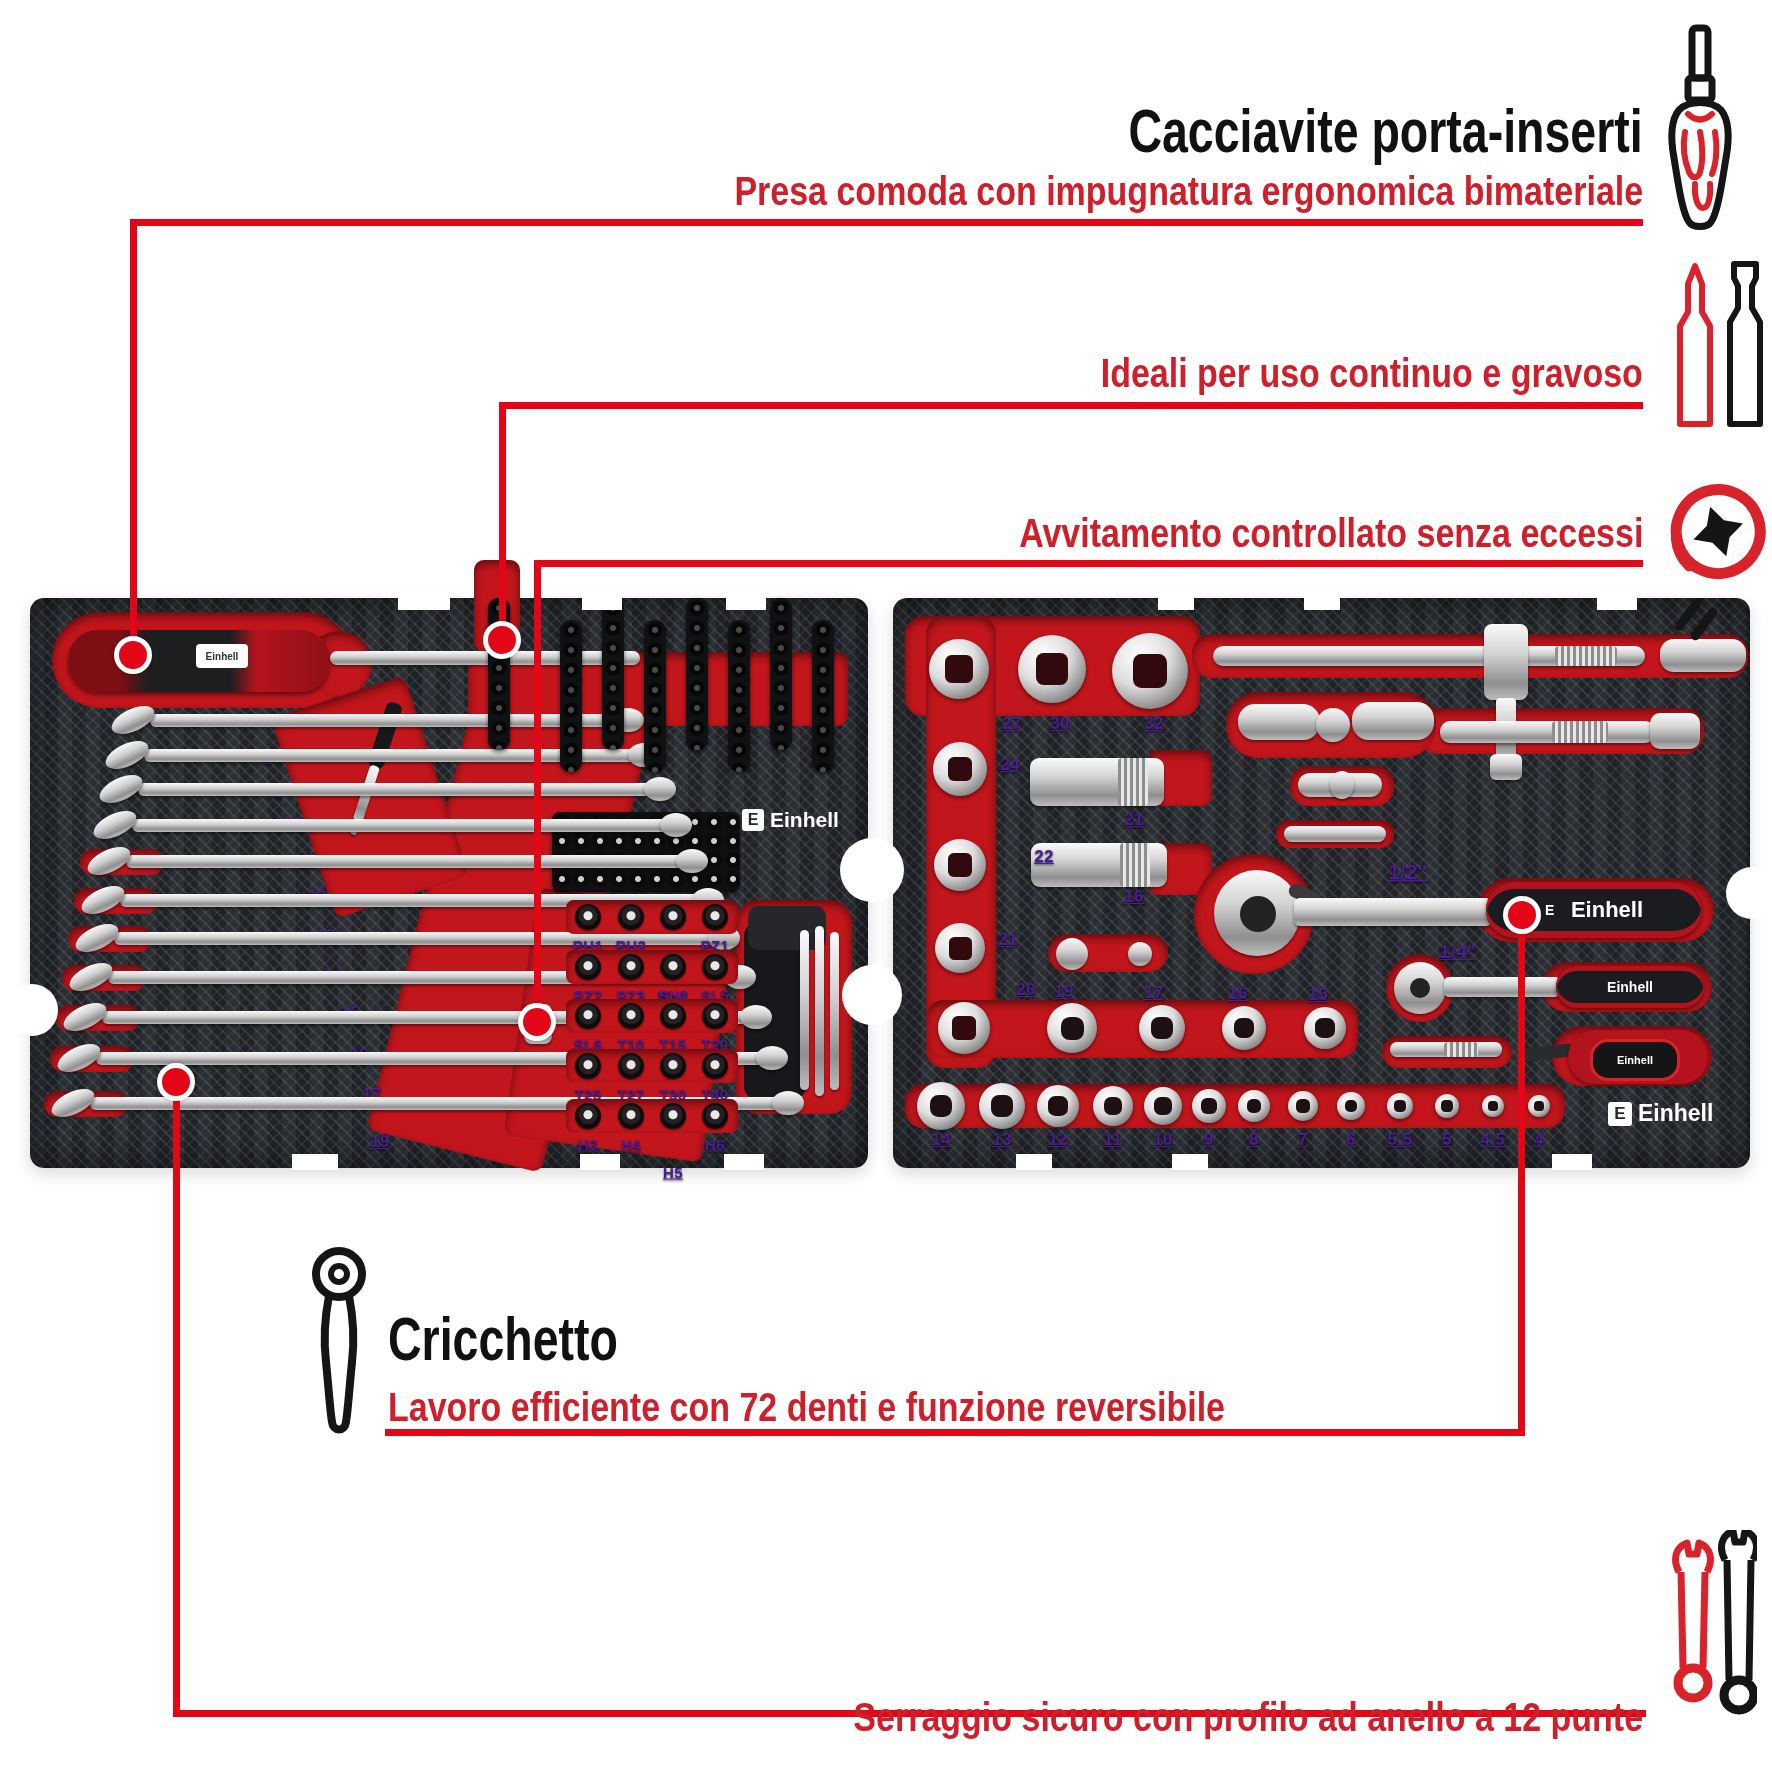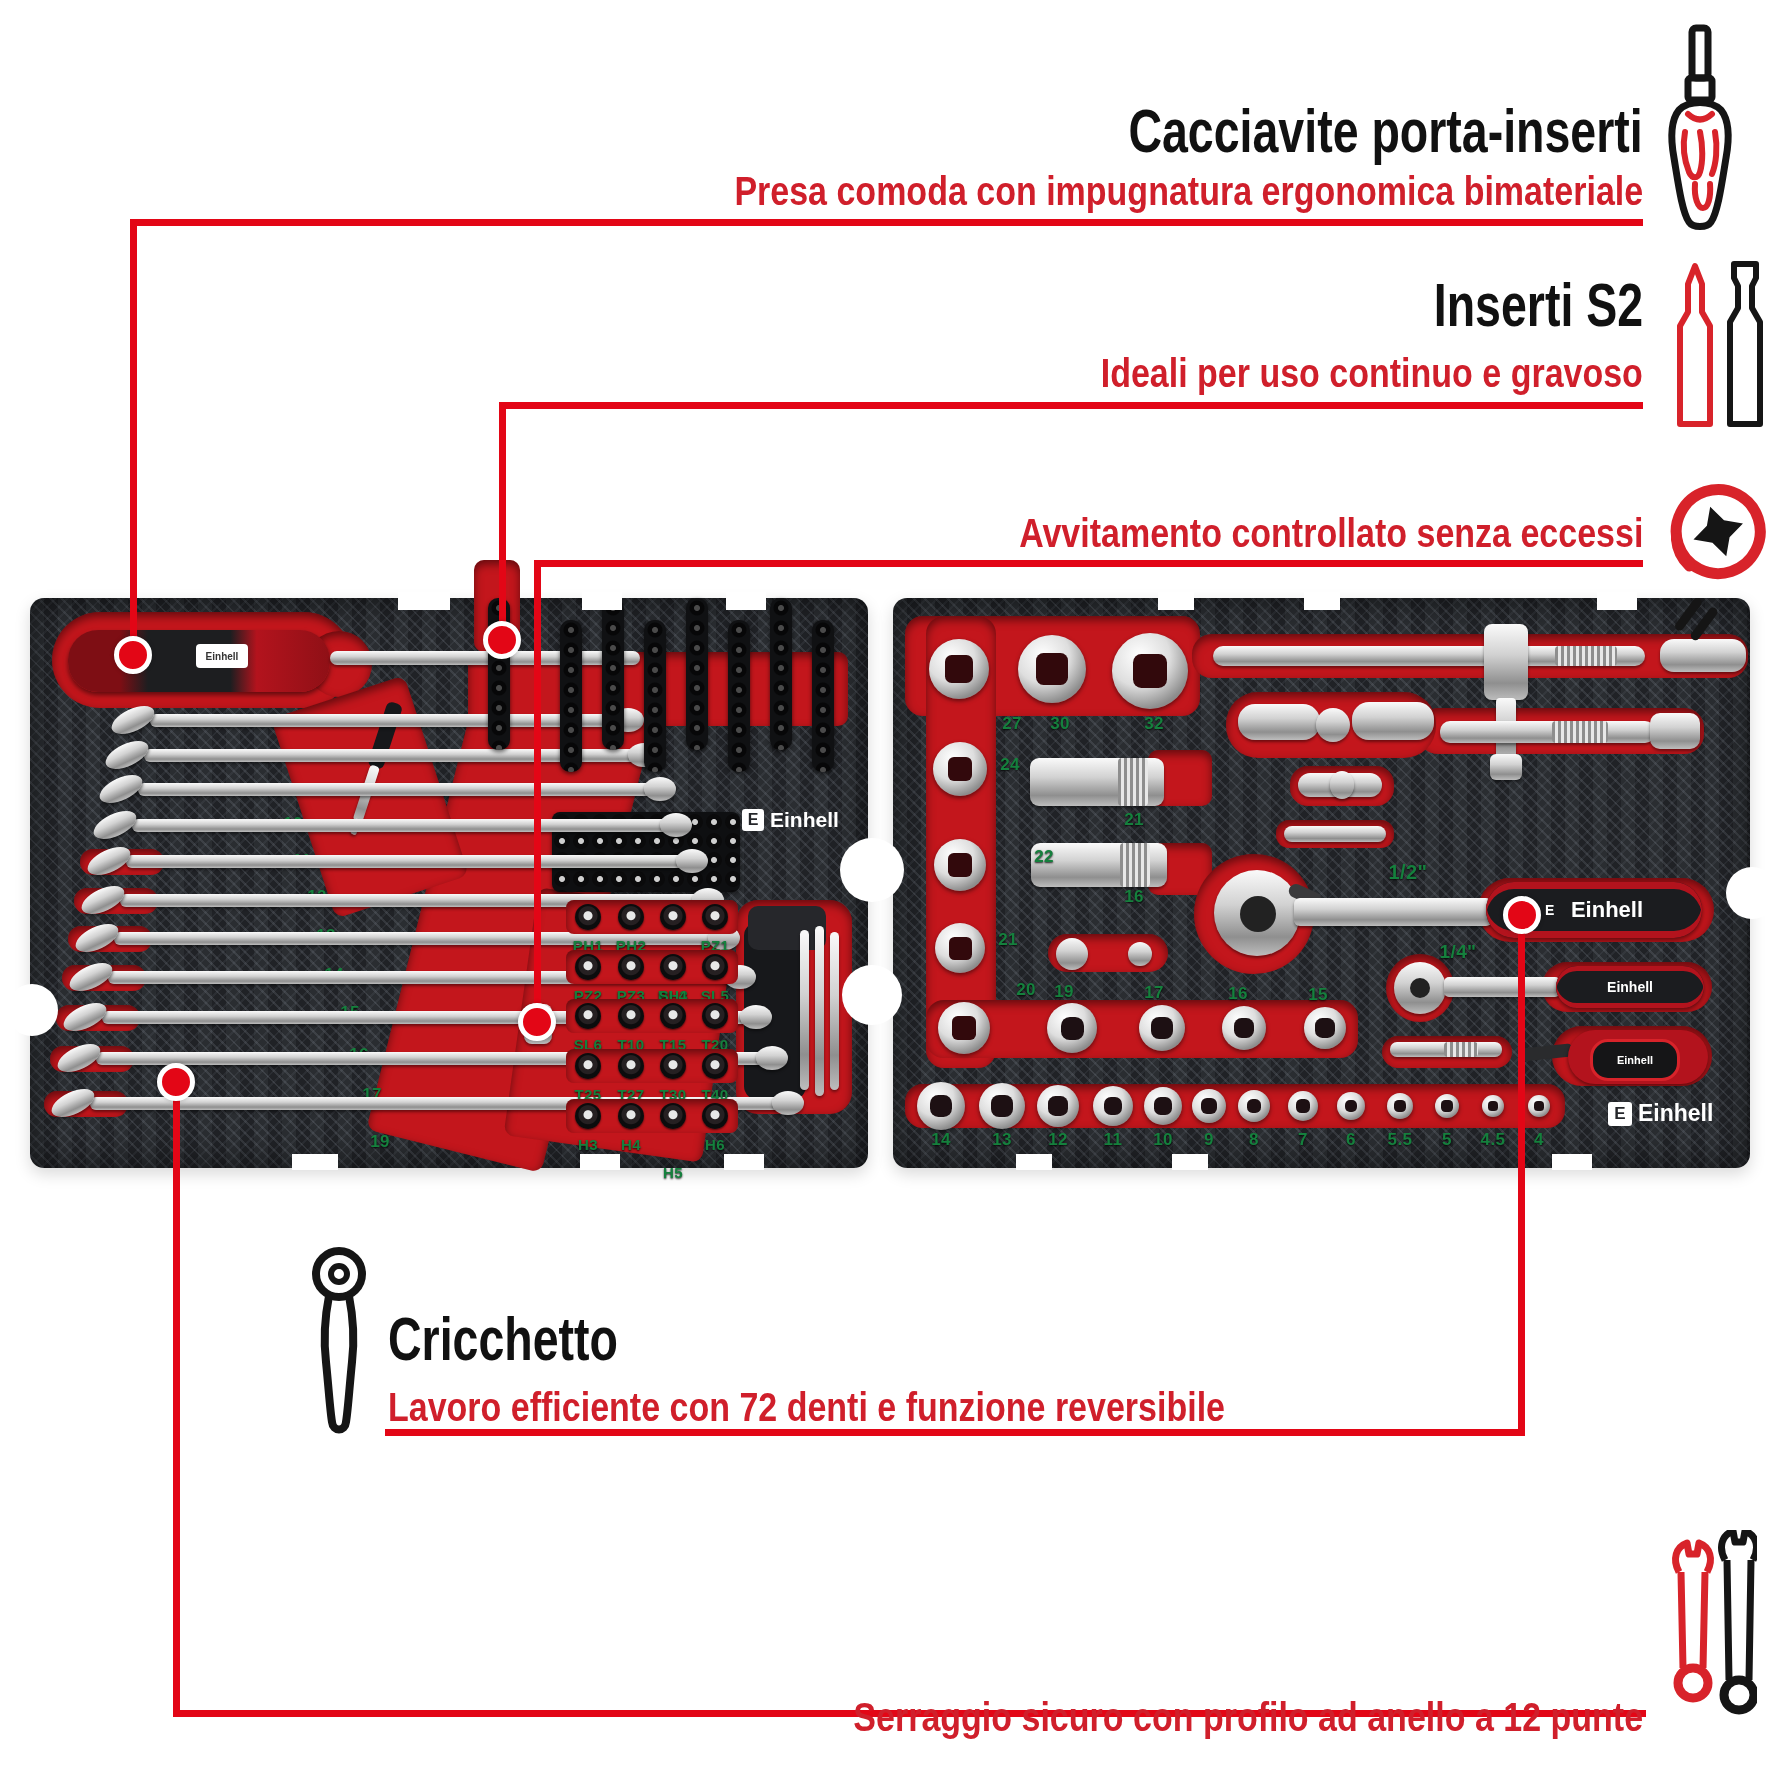--- a/index.html
+++ b/index.html
@@ -29,22 +29,22 @@
   .metal{position:absolute;background:linear-gradient(180deg,#fafafa,#d2d2d2 40%,#8f8f8f 78%,#bdbdbd);
          border-radius:8px;box-shadow:0 2px 3px rgba(0,0,0,.45);}
   .knurl{position:absolute;background:repeating-linear-gradient(90deg,#8e8e8e 0 3px,#e8e8e8 3px 6px);
          border-radius:4px;}
   .dark{position:absolute;background:#17181b;border-radius:8px;}
   .socket{position:absolute;border-radius:50%;transform:translate(-50%,-50%);
     background:radial-gradient(circle at 36% 30%, #ffffff, #dedede 42%, #8e8e8e 74%, #707070);
     box-shadow:0 2px 4px rgba(0,0,0,.5);}
   .socket i{position:absolute;inset:27%;background:#32090c;border-radius:24%;}
   .socket.hex i{border-radius:38%;background:#1d1013;}
-  .lbl{position:absolute;color:#15803d;font-weight:700;font-size:17px;transform:translate(-50%,-50%);
-       text-shadow:0 1px 2px rgba(0,0,0,.85);letter-spacing:.4px;white-space:nowrap;}
+  .lbl{position:absolute;color:#4c1d95;font-weight:700;font-size:17px;transform:translate(-50%,-50%);
+       text-shadow:0 1px 2px rgba(0,0,0,.85);letter-spacing:.4px;white-space:nowrap;text-decoration:underline;}
   .lbl.sm{font-size:15px;}
   .notch{position:absolute;background:#fff;}
   .gapcut{position:absolute;background:#fff;border-radius:50%;}
   .brand{position:absolute;display:flex;align-items:center;gap:6px;color:#fff;font-weight:700;}
   .brand .bx{display:inline-block;background:#fff;color:#24262a;text-align:center;font-weight:700;border-radius:3px;}
   .bitstrip{position:absolute;width:22px;border-radius:10px;background-color:#101113;
     background-image:radial-gradient(circle at 11px 10px, #4a4a4a 2.5px, #070708 3.5px 7px, rgba(0,0,0,0) 8px);
     background-size:22px 20px;box-shadow:0 2px 4px rgba(0,0,0,.6);}
   .bitblock{position:absolute;background-color:#0e0f11;border-radius:8px;
     background-image:radial-gradient(circle at 10px 10px, #cfcfcf 2.5px, #0a0a0b 3.5px 7.5px, rgba(0,0,0,0) 8.5px);
@@ -415,21 +415,20 @@
 
   <div class="dot" style="left:133px;top:655px;"></div>
   <div class="dot" style="left:502px;top:640px;"></div>
   <div class="dot" style="left:537px;top:1022px;"></div>
   <div class="dot" style="left:1522px;top:915px;"></div>
   <div class="dot" style="left:176px;top:1082px;"></div>
 
   <div class="co-title" style="right:129px;top:98px;"><span class="squeeze-r" style="display:inline-block">Cacciavite porta-inserti</span></div>
   <div class="co-sub" style="right:129px;top:170px;"><span class="squeeze-r2" style="display:inline-block">Presa comoda con impugnatura ergonomica bimateriale</span></div>
 
-  <div class="co-title" style="right:129px;top:272px;"><span class="squeeze-r" style="display:inline-block">Inserti S2</span></div>
   <div class="co-sub" style="right:129px;top:352px;"><span class="squeeze-r2" style="display:inline-block">Ideali per uso continuo e gravoso</span></div>
 
   <div class="co-sub" style="right:129px;top:512px;"><span class="squeeze-r2" style="display:inline-block">Avvitamento controllato senza eccessi</span></div>
 
   <div class="co-title" style="left:388px;top:1306px;"><span class="squeeze-l" style="display:inline-block">Cricchetto</span></div>
   <div class="co-sub" style="left:388px;top:1386px;"><span class="squeeze-l2" style="display:inline-block">Lavoro efficiente con 72 denti e funzione reversibile</span></div>
 
   <div class="co-sub" style="right:129px;top:1696px;"><span class="squeeze-r2" style="display:inline-block">Serraggio sicuro con profilo ad anello a 12 punte</span></div>
 
   <svg class="ic" style="left:1664px;top:22px;" width="72" height="215" viewBox="0 0 72 215">

